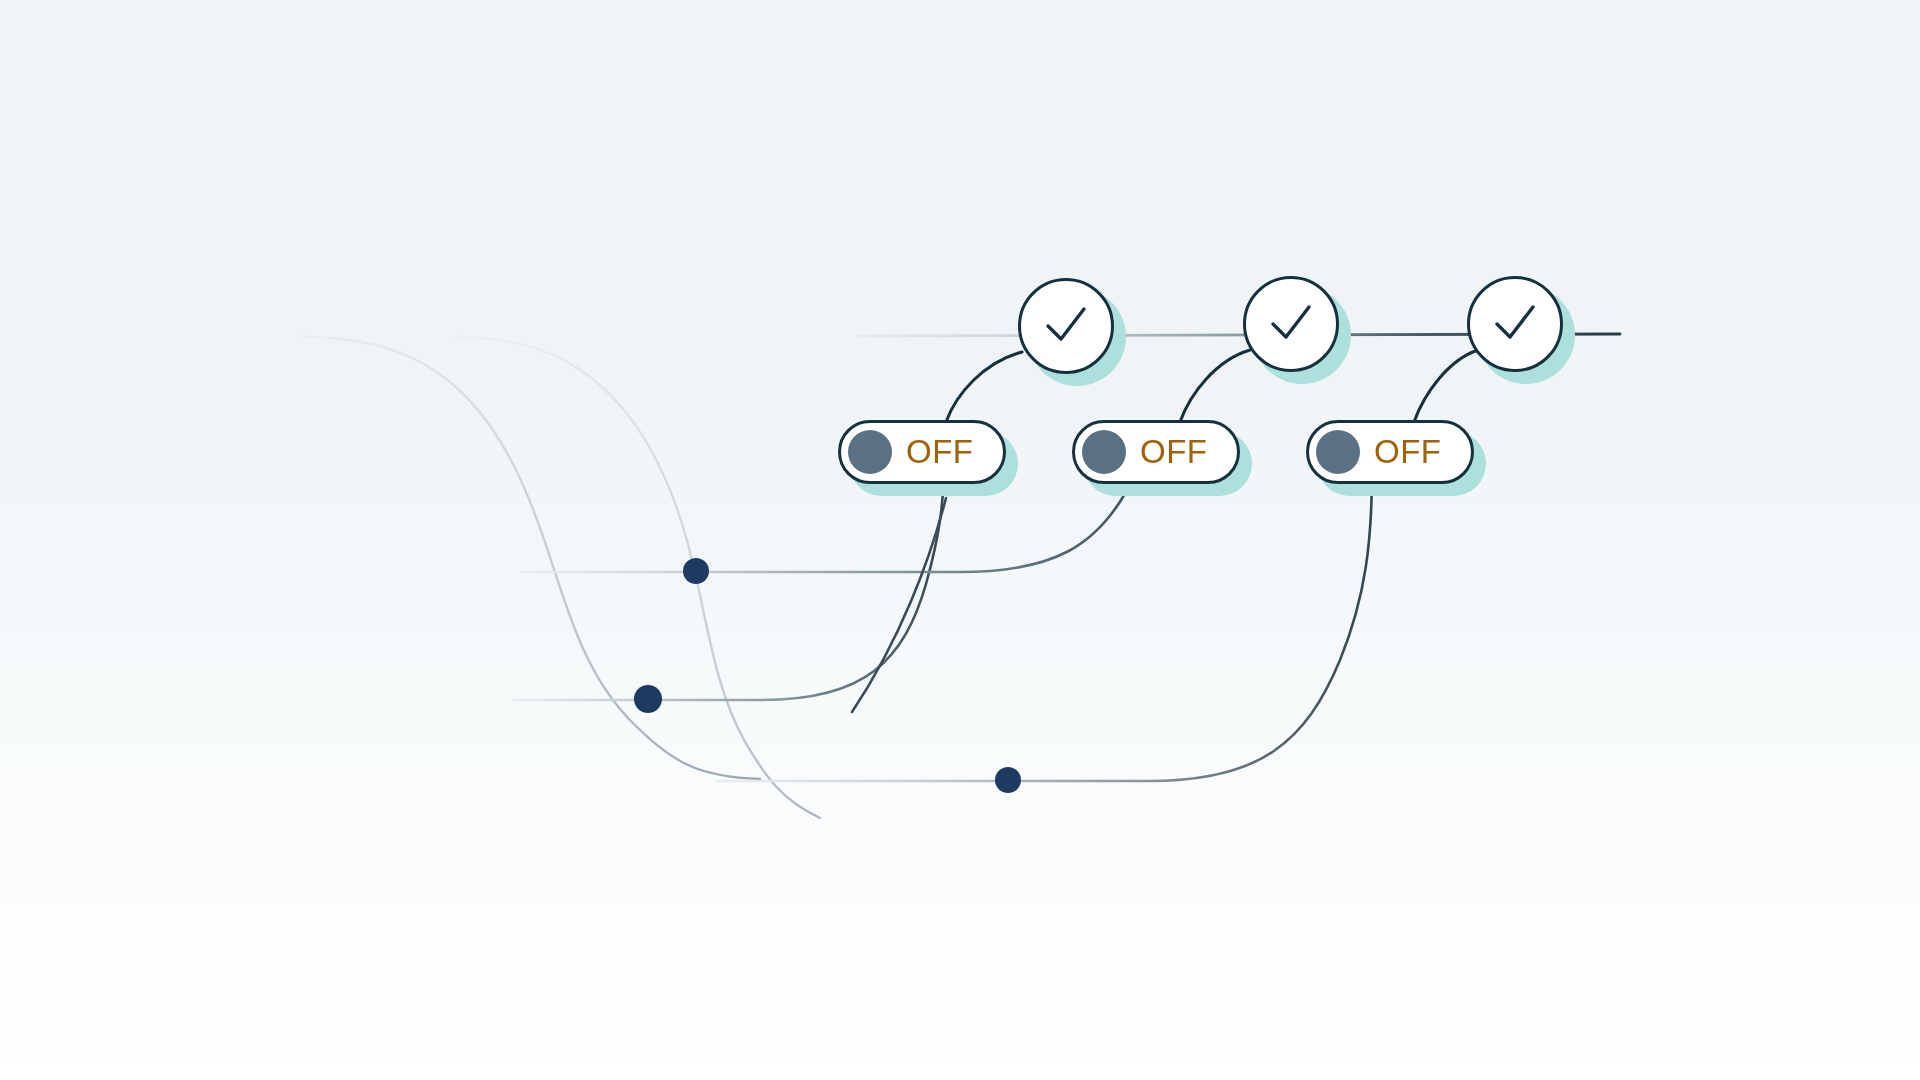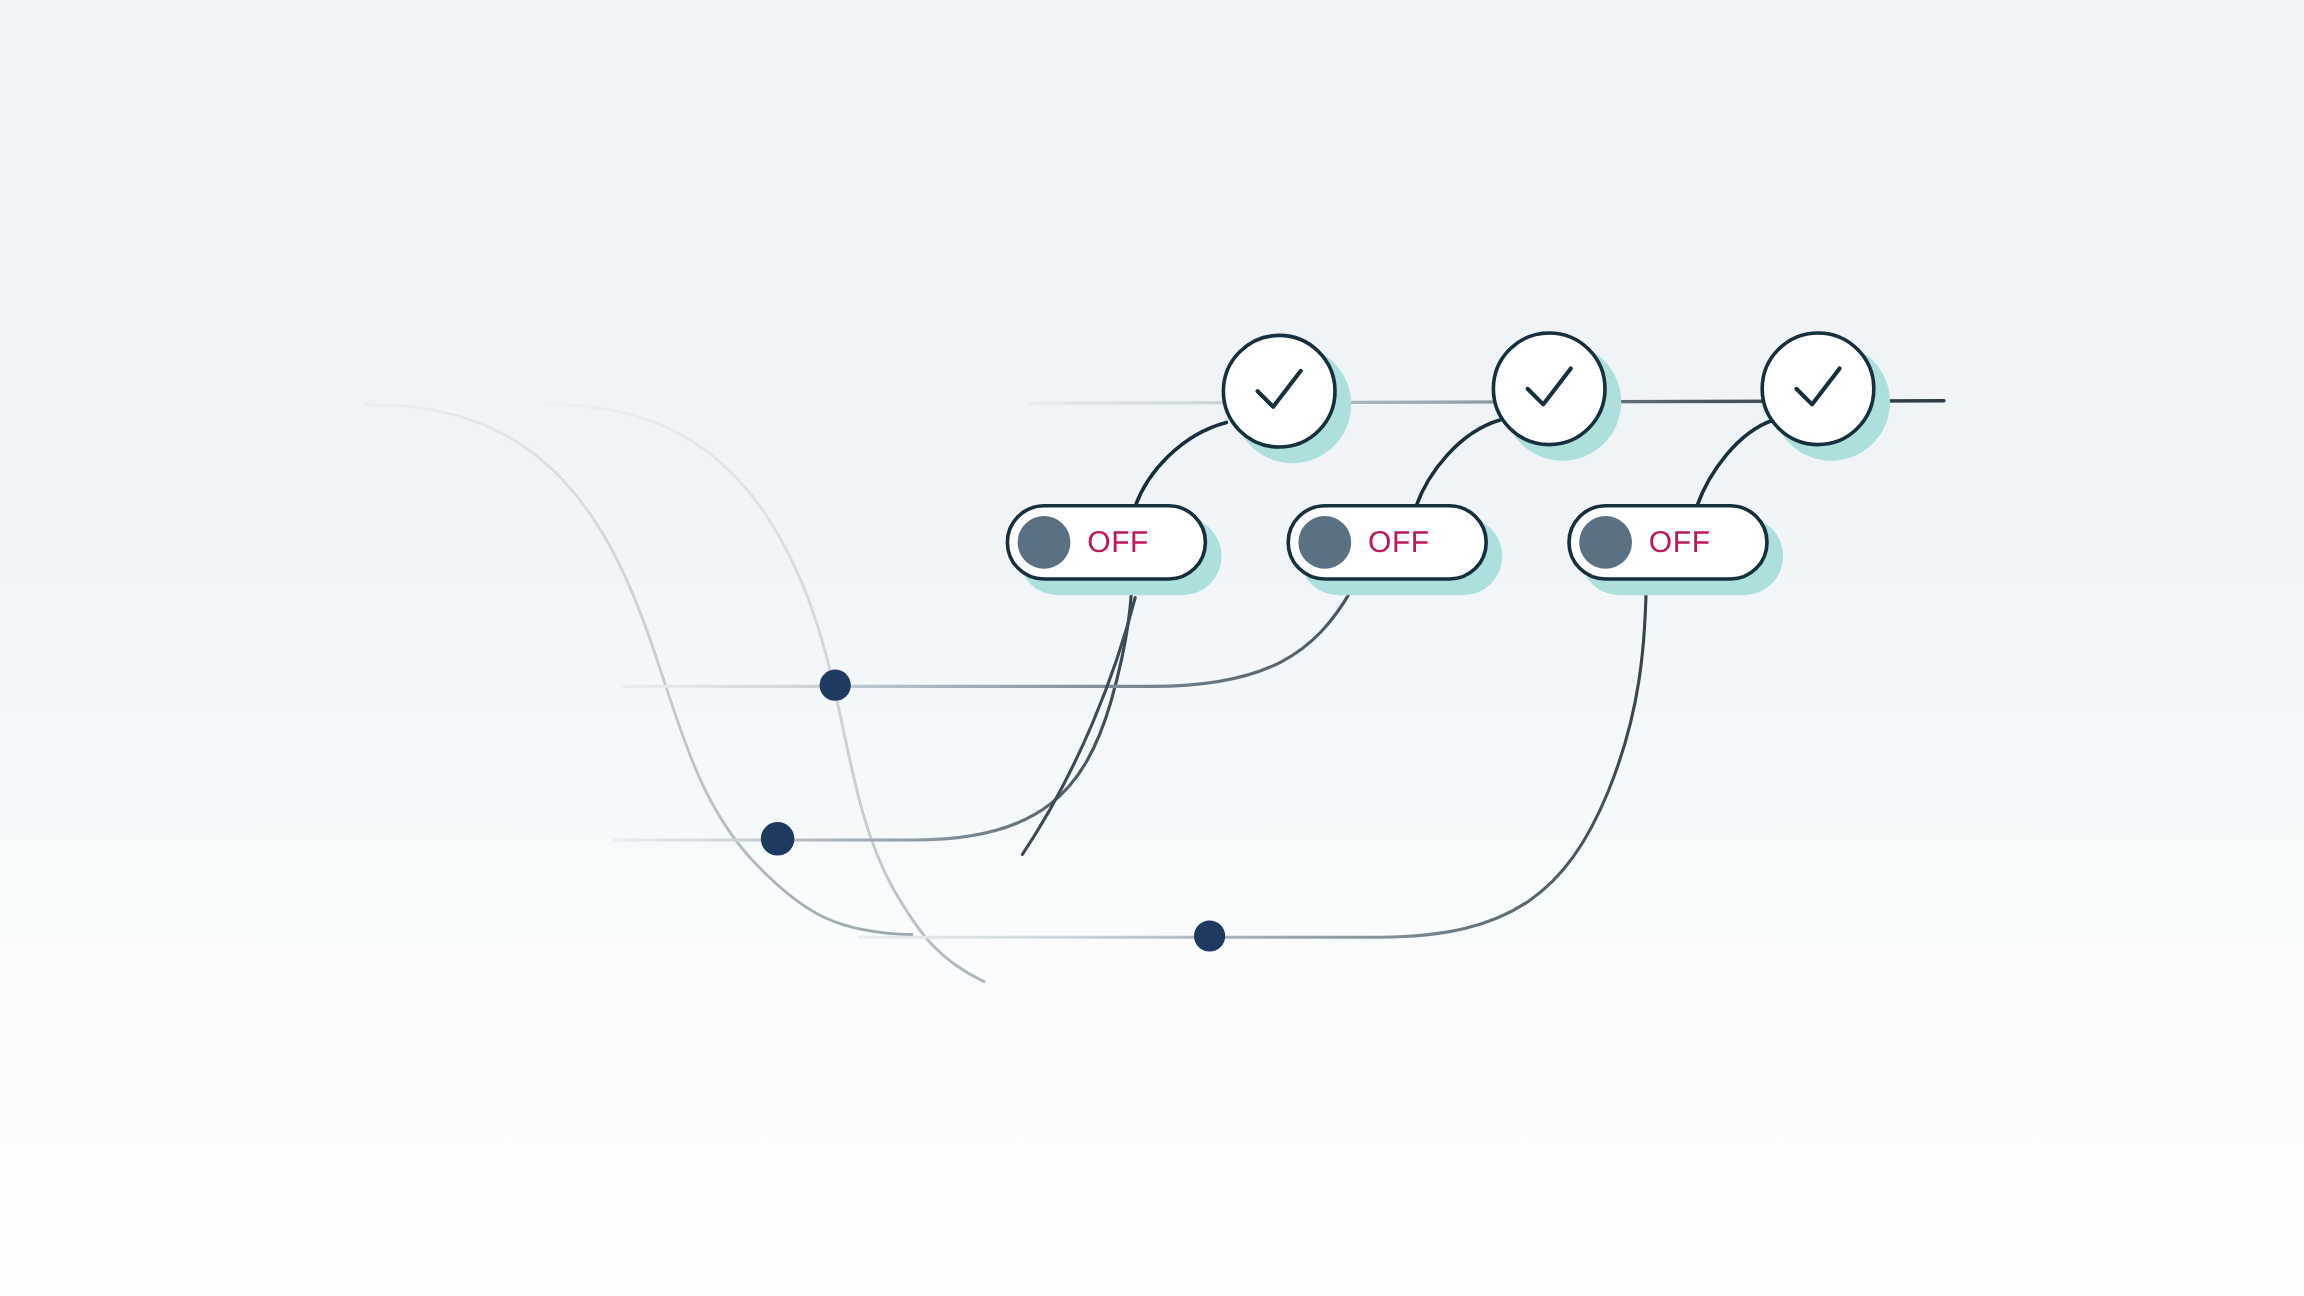--- a/index.html
+++ b/index.html
@@ -91,22 +91,22 @@
   }
   .toggle-knob {
     width: 44px;
     height: 44px;
     border-radius: 50%;
     background: #5a7184;
     margin-left: 7px;
     flex: 0 0 auto;
   }
   .toggle-label {
-    color: #be185d;
-    font-size: 25px;
+    color: #a16207;
+    font-size: 33px;
     letter-spacing: 0.5px;
     margin-left: 14px;
     font-family: "Liberation Sans", sans-serif;
     white-space: nowrap;
   }
 </style>
 </head>
 <body>
 
 <div id="stage">

